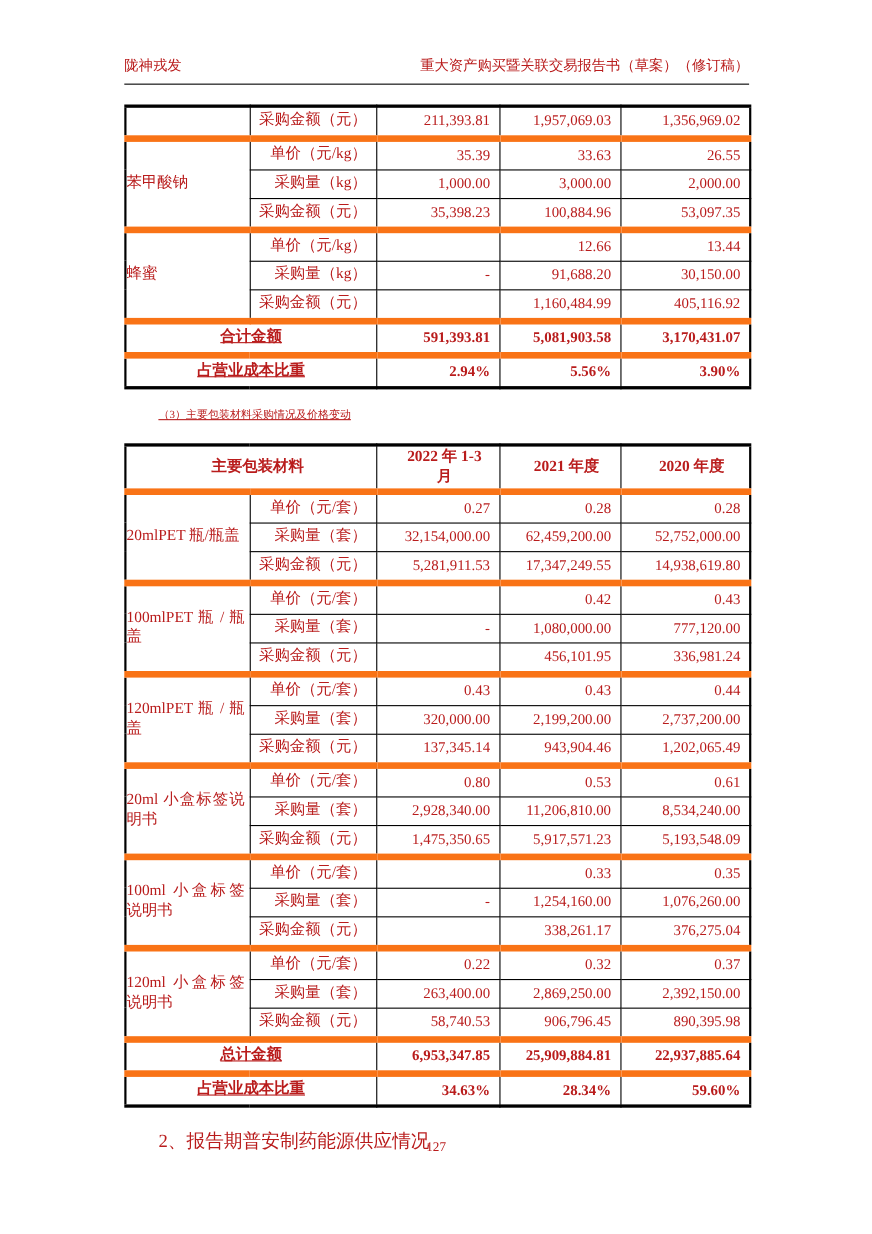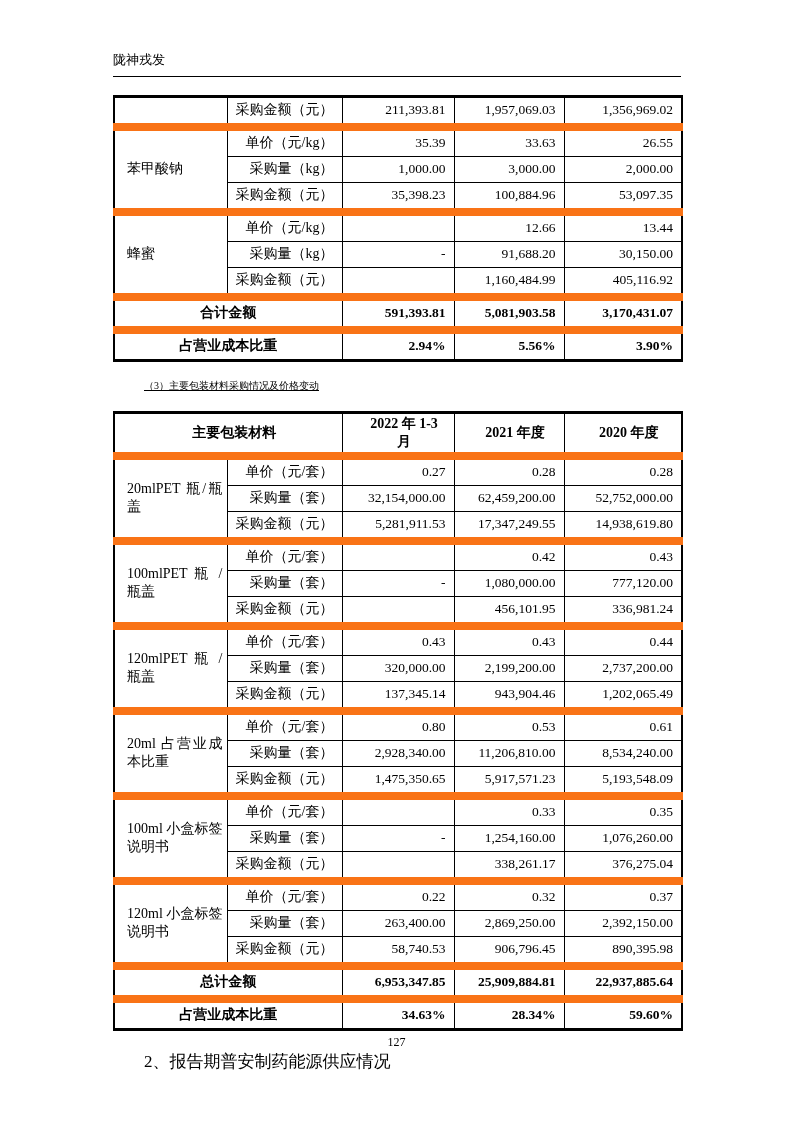--- a/index.html
+++ b/index.html
@@ -1,55 +1,56 @@
 <!DOCTYPE html>
 <html><head>
 <meta charset="utf-8">
 <style>
   html,body { margin:0; padding:0; background:#ffffff; }
   .page {
-    width:793px; height:1122px; position:relative; background:#fff; color:#000000;
+    width:793px; height:1122px; position:relative; background:#fff; color:#b91c1c;
     font-family:"Liberation Serif","DejaVu Serif",serif;
     box-sizing:border-box; padding:52px 112px 0 113px; overflow:hidden;
   }
   .doc-header {
     display:flex; justify-content:space-between; align-items:flex-end;
     border-bottom:1px solid #000; padding-bottom:7px; font-size:13px; line-height:1.3;
   }
   .tbl {
     border-collapse:collapse; width:568px; table-layout:fixed; margin-top:18px;
     border-top:3px solid #000; border-bottom:3px solid #000;
     border-left:2px solid #000; border-right:2px solid #000;
   }
   .tbl td {
     border:1px solid #000; font-size:14px; padding:1px 8px; height:23px;
     line-height:18px; vertical-align:middle; overflow:hidden;
   }
-  .tbl .mat { text-align:justify; padding-left:12px; padding-right:4px; }
+  .tbl .mat { text-align:justify; padding-left:0; padding-right:4px; }
   .tbl .lbl { text-align:right; padding-left:7px; }
   .tbl .num { text-align:right; font-size:13.5px; }
-  .tbl tr.grp > td, .tbl tr.sum > td { border-top:8px solid #f97316; }
+  .tbl tr.grp > td, .tbl tr.sum > td { border-top:6px solid #f97316; }
   .tbl tr.sum td { font-weight:bold; }
-  .tbl .slabel { text-align:center; font-weight:bold; }
+  .tbl .slabel { text-align:center; font-weight:bold;text-decoration:underline; }
   .tbl tr.hdr td { font-weight:bold; text-align:center;padding-left:20px; }
   .sec-heading { font-size:10px; margin:13px 0 14px 0; text-indent:31px; line-height:22px;text-decoration:underline; }
   .sub-heading { font-size:17px; margin:20px 0 0 0; text-indent:31px; line-height:22px; }
   .body-para {
     font-size:15.5px; line-height:38px; text-align:justify; text-indent:31px;
     margin:10px 0 0 0; letter-spacing:0.5px;
   }
   .page-number { position:absolute; bottom:72px; left:0; right:0; text-align:center; font-size:12px; }
 </style>
 </head>
 <body>
 
 <div class="page">
 
   <div class="doc-header">
     <span>陇神戎发</span>
+    <span>重大资产购买暨关联交易报告书（草案）（修订稿）</span>
   </div>
 
   <table class="tbl">
     <colgroup>
         <col style="width:113px">
         <col style="width:115px">
         <col style="width:112px">
         <col style="width:110px">
         <col style="width:118px">
       </colgroup>
@@ -186,21 +187,21 @@
         <td class="num">2,737,200.00</td>
       </tr>
       <tr>
         <td class="lbl">采购金额（元）</td>
         <td class="num">137,345.14</td>
         <td class="num">943,904.46</td>
         <td class="num">1,202,065.49</td>
       </tr>
 
       <tr class="grp">
-        <td class="mat" rowspan="3">20ml 占营业成本比重</td>
+        <td class="mat" rowspan="3">20ml 小盒标签说明书</td>
         <td class="lbl">单价（元/套）</td>
         <td class="num">0.80</td>
         <td class="num">0.53</td>
         <td class="num">0.61</td>
       </tr>
       <tr>
         <td class="lbl">采购量（套）</td>
         <td class="num">2,928,340.00</td>
         <td class="num">11,206,810.00</td>
         <td class="num">8,534,240.00</td>

